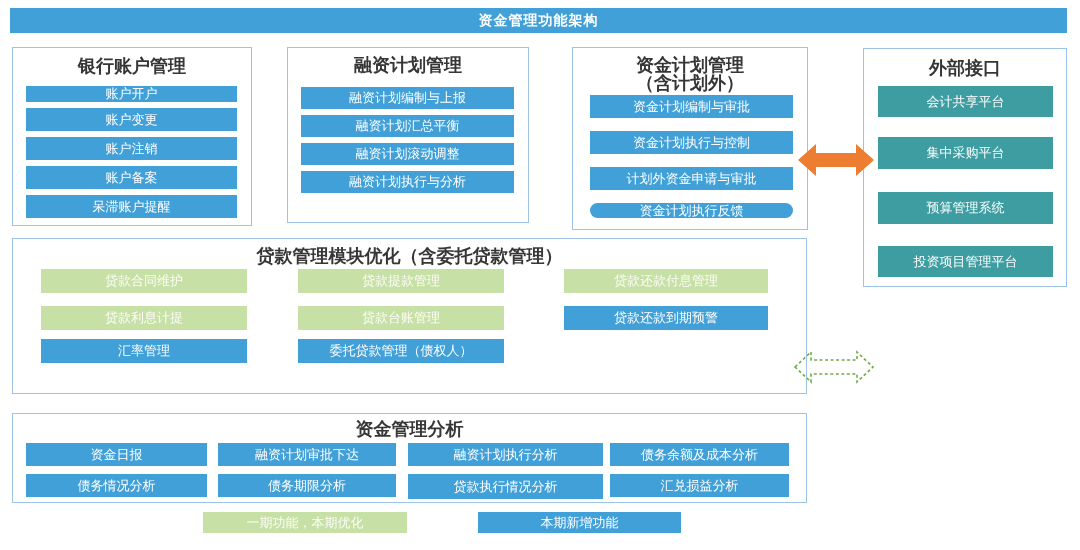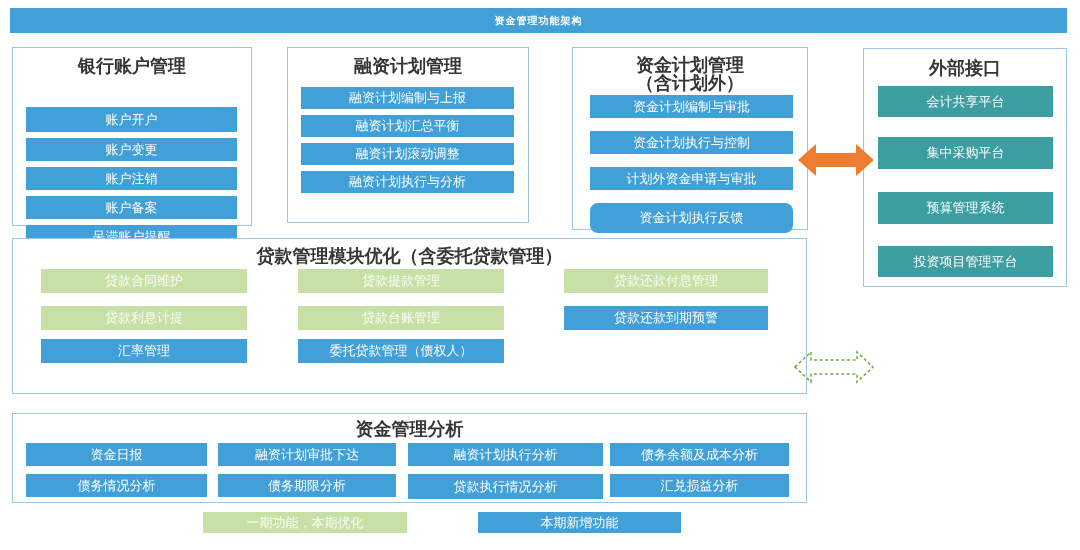--- a/index.html
+++ b/index.html
@@ -12,61 +12,61 @@
   .fbox{display:flex;align-items:center;justify-content:center;font-size:13px;box-sizing:border-box;
         white-space:nowrap;overflow:hidden;}
   .abs{position:absolute;}
   .b-blue{background:#41A0D8;color:#fff;}
   .b-green{background:#C6E0A5;color:#fdfdf6;}
   .b-teal{background:#3D9DA1;color:#fff;}
   .b-peri{background:#8EABD4;color:#fff;}
   .vlist{position:absolute;display:flex;flex-direction:column;}
   .vlist .fbox{width:100%;}
   #header{position:absolute;left:10px;top:8px;width:1057px;height:25px;background:#41A0D8;
-          color:#fff;font-weight:600;font-size:10px;display:flex;align-items:center;justify-content:center;
+          color:#fff;font-weight:600;font-size:14px;display:flex;align-items:center;justify-content:center;
           letter-spacing:1px;}
 </style>
 </head>
 <body>
 
 <div id="canvas">
 
   <div id="header">
     <span>资金管理功能架构</span>
   </div>
 
   <div class="panel" style="left:12px;top:47px;width:240px;height:179px;">
     <div class="ptitle" style="margin-top:9px;">银行账户管理</div>
     <div class="vlist" style="left:13px;top:38px;width:211px;gap:6px;">
-      <div class="fbox b-blue" style="height:25px;margin-top:21px;">账户开户</div>
+      <div class="fbox b-blue" style="height:16px;">账户开户</div>
       <div class="fbox b-blue" style="height:23px;">账户变更</div>
       <div class="fbox b-blue" style="height:23px;">账户注销</div>
       <div class="fbox b-blue" style="height:23px;">账户备案</div>
       <div class="fbox b-blue" style="height:23px;">呆滞账户提醒</div>
     </div>
   </div>
 
-  <div class="panel" style="left:287px;top:47px;width:242px;height:176px;">
+  <div class="panel" style="left:287px;top:47px;width:242px;height:176px;font-family:Liberation Mono, monospace;">
     <div class="ptitle" style="margin-top:9px;">融资计划管理</div>
     <div class="vlist" style="left:13px;top:39px;width:213px;gap:6px;">
       <div class="fbox b-blue" style="height:22px;">融资计划编制与上报</div>
       <div class="fbox b-blue" style="height:22px;">融资计划汇总平衡</div>
       <div class="fbox b-blue" style="height:22px;">融资计划滚动调整</div>
       <div class="fbox b-blue" style="height:22px;">融资计划执行与分析</div>
     </div>
   </div>
 
   <div class="panel" style="left:572px;top:47px;width:236px;height:183px;">
     <div class="ptitle" style="margin-top:8px;">资金计划管理</div>
     <div class="ptitle">（含计划外）</div>
     <div class="vlist" style="left:17px;top:47px;width:203px;gap:13px;">
       <div class="fbox b-blue" style="height:23px;">资金计划编制与审批</div>
       <div class="fbox b-blue" style="height:23px;">资金计划执行与控制</div>
       <div class="fbox b-blue" style="height:23px;">计划外资金申请与审批</div>
-      <div class="fbox b-blue" style="height:30px;border-radius:8px;">资金计划执行反馈</div>
+      <div class="fbox b-blue" style="height:15px;border-radius:8px;">资金计划执行反馈</div>
     </div>
   </div>
 
   <div class="panel" style="left:12px;top:238px;width:795px;height:156px;">
     <div class="ptitle" style="margin-top:8px;">贷款管理模块优化（含委托贷款管理）</div>
 
     <div class="fbox b-green abs" style="left:28px;top:30px;width:206px;height:24px;">贷款合同维护</div>
     <div class="fbox b-green abs" style="left:28px;top:67px;width:206px;height:24px;">贷款利息计提</div>
     <div class="fbox b-blue abs" style="left:28px;top:100px;width:206px;height:24px;">汇率管理</div>
 

